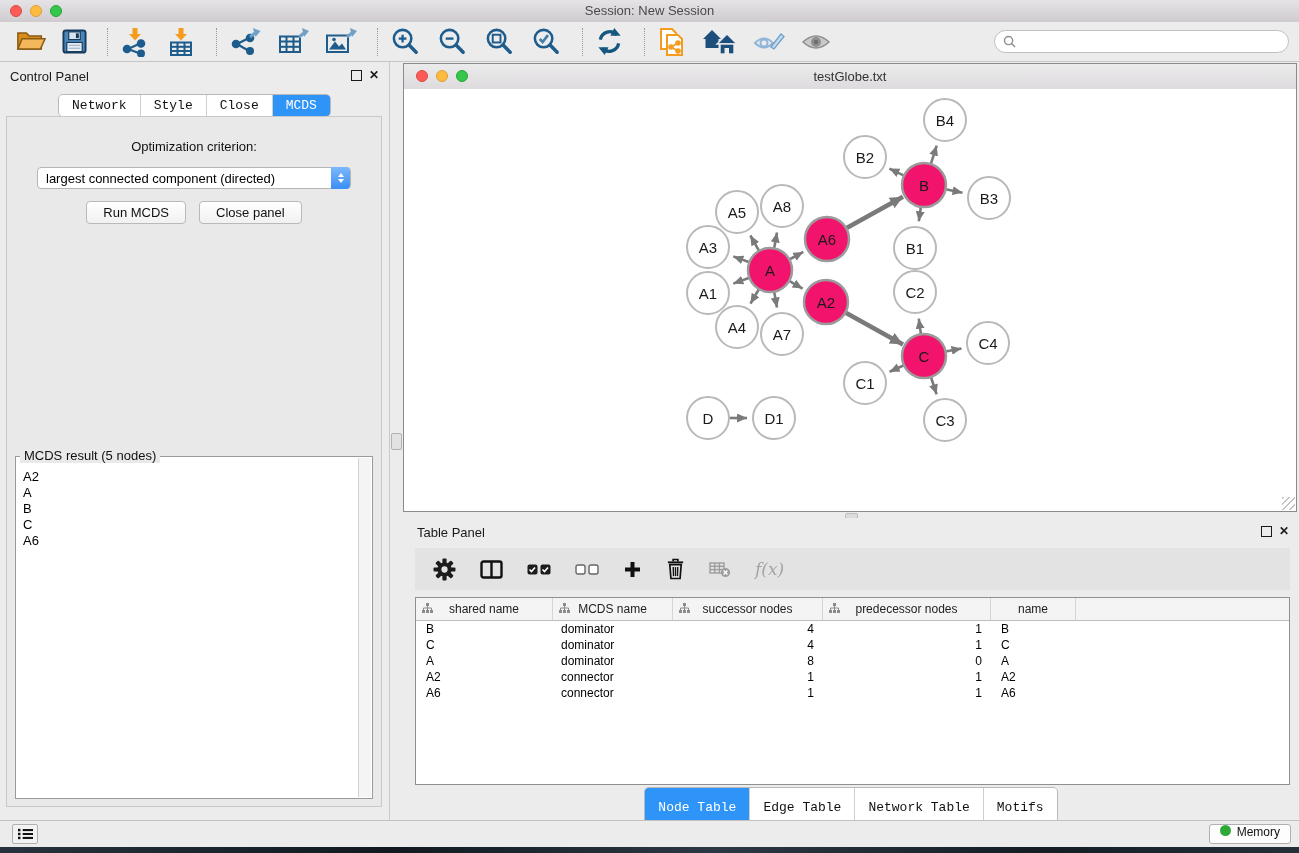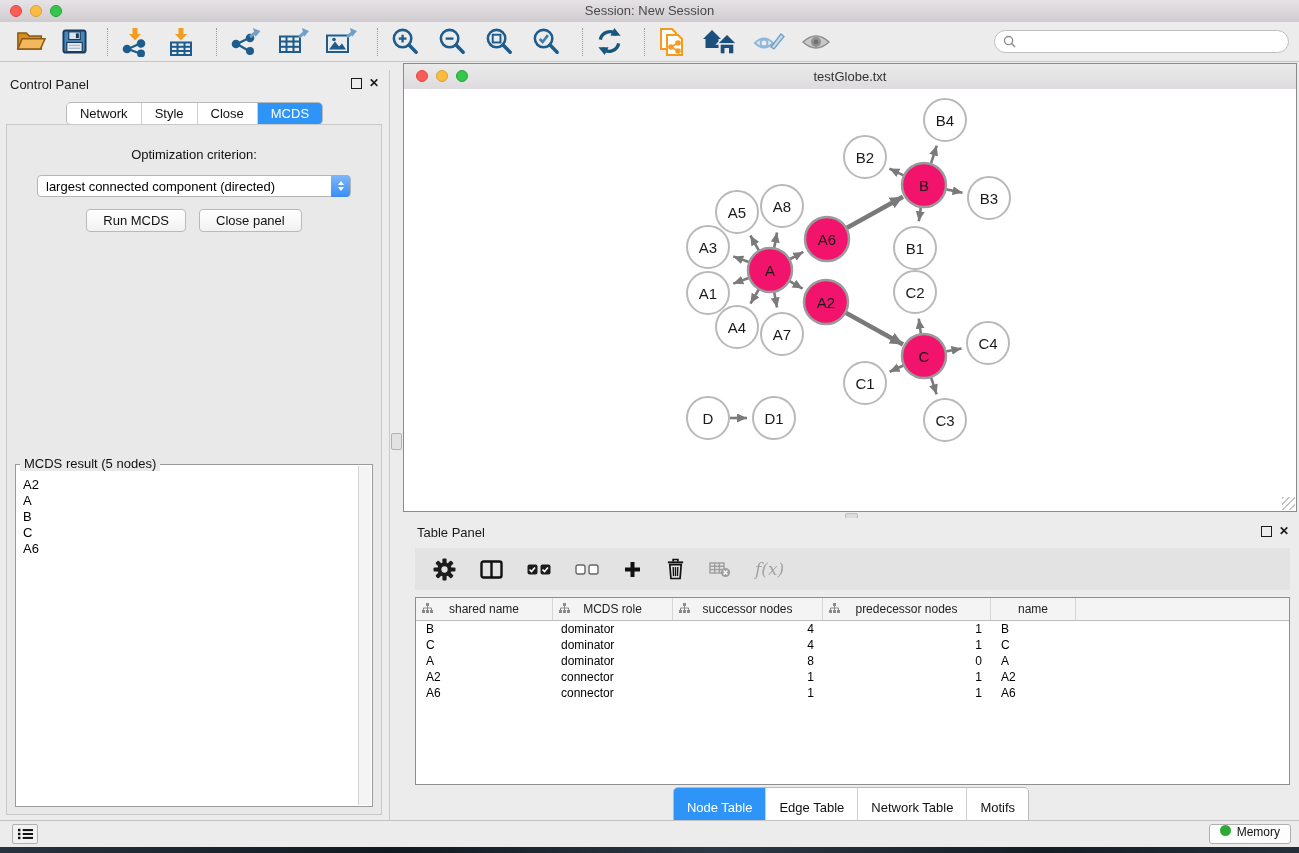--- a/index.html
+++ b/index.html
@@ -16,29 +16,29 @@
   .mac-title{position:absolute;left:0;right:0;top:3px;text-align:center;font-size:13px;color:#4a4a4a;}
   
   .toolbar{position:absolute;left:0;top:22px;width:1299px;height:40px;background:#ececec;
     border-bottom:1px solid #c6c6c6;display:flex;align-items:center;padding-left:16px;box-sizing:border-box;}
   .tbtn{background:none;border:none;padding:0;margin-right:16px;display:flex;align-items:center;justify-content:center;cursor:default;}
   .sep{width:0;height:28px;border-left:1px dotted #999;margin:0 12px 0 4px;}
   .search-box{position:absolute;right:10px;top:8px;width:295px;height:23px;background:#fff;
     border:1px solid #bfbfbf;border-radius:12px;display:flex;align-items:center;padding-left:8px;box-sizing:border-box;}
   .search-box input{border:none;outline:none;background:transparent;font-size:13px;width:250px;margin-left:5px;font-family:"Liberation Sans",sans-serif;}
   
-  .control-panel{position:absolute;left:0;top:62px;width:390px;height:758px;background:#ececec;border-right:1px solid #c9c9c9;box-sizing:border-box;margin-top:8px;}
+  .control-panel{position:absolute;left:0;top:62px;width:390px;height:758px;background:#ececec;border-right:1px solid #c9c9c9;box-sizing:border-box;}
   .panel-head{position:absolute;left:0;top:0;right:0;height:28px;}
   .panel-head .ptitle{position:absolute;left:10px;top:7px;font-size:13px;color:#1a1a1a;}
   .winbtn{position:absolute;top:6px;width:14px;height:14px;display:flex;align-items:center;justify-content:center;font-size:12px;font-weight:bold;color:#1a1a1a;cursor:default;}
   .winbtn.float{right:26px;}
   .winbtn.float span{display:block;width:9px;height:9px;border:1.6px solid #1a1a1a;}
   .winbtn.close{right:8px;}
   .cp-tabs{position:absolute;left:0;right:0;top:32px;display:flex;justify-content:center;}
-  .seg-group{display:inline-flex;border:1px solid #b9b9b9;border-radius:5px;overflow:hidden;background:#f0abfc;}
+  .seg-group{display:inline-flex;border:1px solid #b9b9b9;border-radius:5px;overflow:hidden;background:#f0abfc;font-family:Liberation Mono, monospace;}
   .seg-tab{padding:3px 13px;font-size:13px;color:#111;background:#fff;border-left:1px solid #cfcfcf;cursor:default;white-space:nowrap;}
   .seg-tab:first-child{border-left:none;}
   .seg-tab.active{background:#2f94f7;color:#fff;}
   .cp-content{position:absolute;left:6px;right:7px;top:54px;bottom:13px;background:#e9e9e9;border:1px solid #c9c9c9;}
   .opt-label{margin-top:22px;text-align:center;font-size:13px;color:#111;}
   .dropdown{margin:13px auto 0;width:314px;height:22px;background:#fff;border:1px solid #b5b5b5;border-radius:4px;
     position:relative;display:flex;align-items:center;font-size:13px;padding-left:8px;box-sizing:border-box;}
   .stepper{position:absolute;right:0;top:-1px;width:19px;height:22px;border-radius:0 4px 4px 0;
     background:linear-gradient(#7db8fb,#3a8ef6);display:flex;flex-direction:column;align-items:center;justify-content:center;gap:2px;}
   .tri-up{width:0;height:0;border-left:3.5px solid transparent;border-right:3.5px solid transparent;border-bottom:4.5px solid #fff;}
@@ -530,21 +530,21 @@
             <span class="th-label">shared name</span>
           </div>
           <div class="th">
             <svg class="tree-ic" width="11" height="11" viewBox="0 0 11 11">
               <rect x="4" y="0" width="3" height="3" fill="#8a8a8a"></rect>
               <path d="M5.5 3 V5 M1.5 5 H9.5 M1.5 5 V7 M5.5 5 V7 M9.5 5 V7" fill="none" stroke="#8a8a8a" stroke-width="1"></path>
               <rect x="0" y="7" width="3" height="3" fill="#8a8a8a"></rect>
               <rect x="4" y="7" width="3" height="3" fill="#8a8a8a"></rect>
               <rect x="8" y="7" width="3" height="3" fill="#8a8a8a"></rect>
             </svg>
-            <span class="th-label">MCDS role</span>
+            <span class="th-label">MCDS name</span>
           </div>
           <div class="th">
             <svg class="tree-ic" width="11" height="11" viewBox="0 0 11 11">
               <rect x="4" y="0" width="3" height="3" fill="#8a8a8a"></rect>
               <path d="M5.5 3 V5 M1.5 5 H9.5 M1.5 5 V7 M5.5 5 V7 M9.5 5 V7" fill="none" stroke="#8a8a8a" stroke-width="1"></path>
               <rect x="0" y="7" width="3" height="3" fill="#8a8a8a"></rect>
               <rect x="4" y="7" width="3" height="3" fill="#8a8a8a"></rect>
               <rect x="8" y="7" width="3" height="3" fill="#8a8a8a"></rect>
             </svg>
             <span class="th-label">successor nodes</span>

